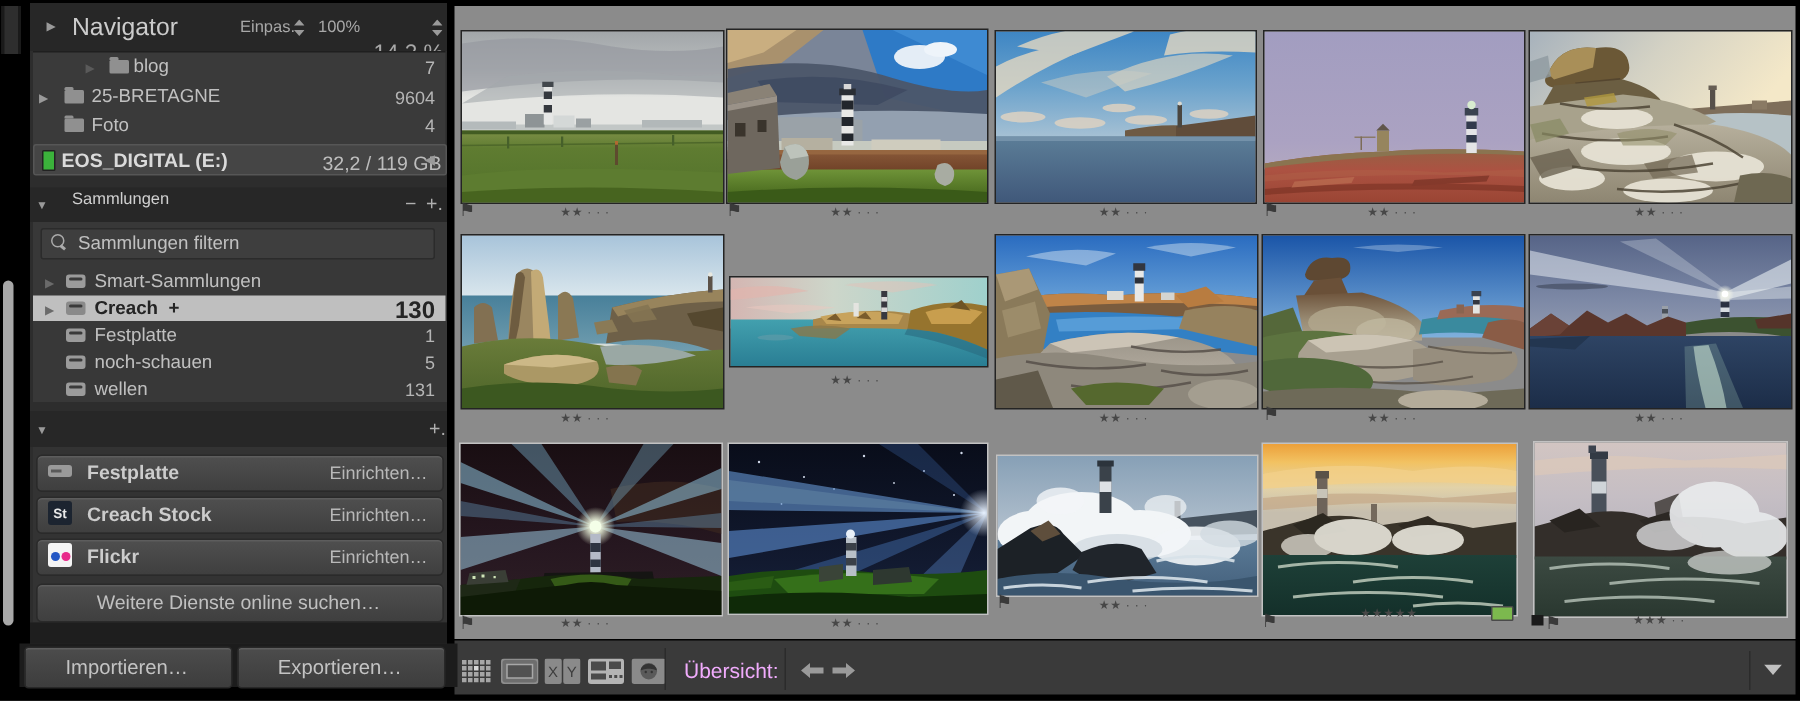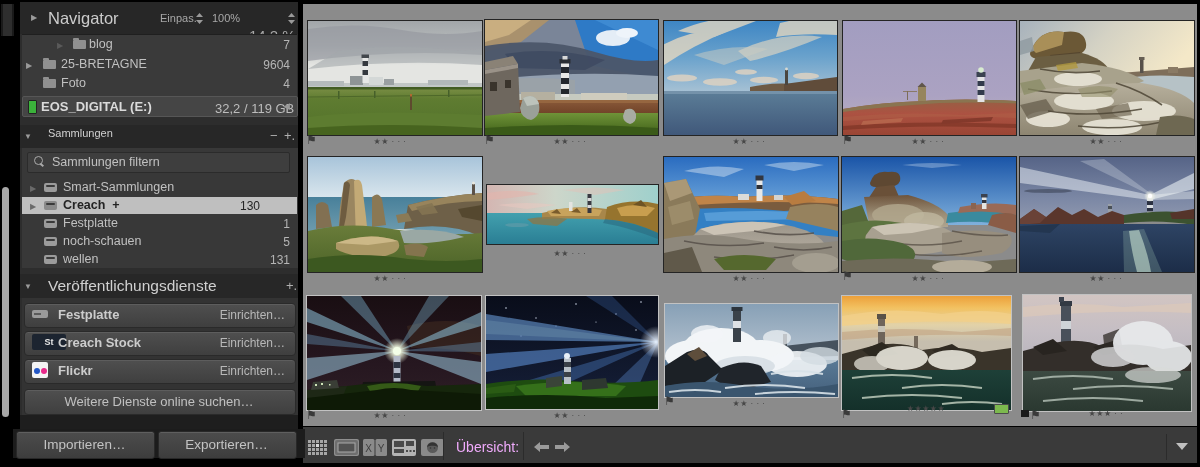--- a/index.html
+++ b/index.html
@@ -78,49 +78,48 @@
   <div class="abs txt" style="left:52px;top:155px;">Sammlungen filtern</div>
 
   <div class="abs tri" style="left:30px;top:184px;color:#6a6a6a;">▶</div>
   <div class="colicon" style="left:44px;top:183px;"></div>
   <div class="abs txt" style="left:63px;top:180px;">Smart-Sammlungen</div>
 
   <div class="abs" style="left:22px;top:197px;width:275px;height:17px;background:#bfbfbf;"></div>
   <div class="abs tri" style="left:30px;top:202px;color:#6a6a6a;">▶</div>
   <div class="colicon" style="left:44px;top:201px;background:#8a8a8a;"></div>
   <div class="abs" style="left:63px;top:198px;font-size:12.5px;font-weight:bold;color:#242424;">Creach&nbsp; +</div>
-  <div class="abs" style="left:240px;top:199px;width:50px;font-size:12px;font-weight:normal;color:#242424;">130</div>
+  <div class="abs" style="left:240px;top:199px;width:50px;font-size:16px;font-weight:bold;color:#242424;text-align:right;">130</div>
 
   <div class="abs colicon" style="left:44px;top:219px;"></div>
   <div class="abs txt" style="left:63px;top:216px;">Festplatte</div>
   <div class="abs cnt" style="left:240px;top:217px;width:50px;">1</div>
 
   <div class="abs colicon" style="left:44px;top:237px;"></div>
   <div class="abs txt" style="left:63px;top:234px;">noch-schauen</div>
   <div class="abs cnt" style="left:240px;top:235px;width:50px;">5</div>
 
   <div class="abs colicon" style="left:44px;top:255px;"></div>
   <div class="abs txt" style="left:63px;top:252px;">wellen</div>
   <div class="abs cnt" style="left:240px;top:253px;width:50px;">131</div>
 
   <div class="abs" style="left:20px;top:274px;width:278px;height:24px;background:#272727;"></div>
   <div class="abs tri" style="left:24px;top:282px;">▼</div>
-  <div class="abs" style="left:48px;top:277px;font-size:15.5px;color:#d0d0d0;">Veröffentlichungsdienste</div>
   <div class="abs" style="left:286px;top:278px;font-size:13px;color:#b0b0b0;">+.</div>
 
   <div class="abs" style="left:22px;top:298px;width:276px;height:117px;background:#333333;"></div>
 
   <div class="abs svcbtn" style="left:24px;top:303px;width:270px;height:23px;"></div>
   <div class="abs" style="left:32px;top:310px;width:16px;height:8px;background:#9a9a9a;border-radius:2px;"></div>
   <div class="abs" style="left:34px;top:313px;width:7px;height:2px;background:#5a5a5a;"></div>
   <div class="abs" style="left:58px;top:307px;font-size:13px;font-weight:bold;color:#cccccc;">Festplatte</div>
   <div class="abs" style="left:200px;top:308px;width:85px;font-size:12px;color:#b8b8b8;text-align:right;">Einrichten…</div>
 
   <div class="abs svcbtn" style="left:24px;top:331px;width:270px;height:23px;"></div>
-  <div class="abs" style="left:32px;top:334px;width:34px;height:16px;background:#1c2430;border-radius:2px;color:#e8e8e8;font-size:9px;font-weight:bold;text-align:center;line-height:16px;">St</div>
+  <div class="abs" style="left:32px;top:334px;width:16px;height:16px;background:#1c2430;border-radius:2px;color:#e8e8e8;font-size:9px;font-weight:bold;text-align:center;line-height:16px;">St</div>
   <div class="abs" style="left:58px;top:335px;font-size:13px;font-weight:bold;color:#cccccc;">Creach Stock</div>
   <div class="abs" style="left:200px;top:336px;width:85px;font-size:12px;color:#b8b8b8;text-align:right;">Einrichten…</div>
 
   <div class="abs svcbtn" style="left:24px;top:359px;width:270px;height:23px;"></div>
   <div class="abs" style="left:32px;top:362px;width:16px;height:16px;background:#f4f4f4;border-radius:2px;"></div>
   <div class="abs" style="left:34px;top:368px;width:6px;height:6px;background:#2457c5;border-radius:50%;"></div>
   <div class="abs" style="left:41px;top:368px;width:6px;height:6px;background:#e82a8a;border-radius:50%;"></div>
   <div class="abs" style="left:58px;top:363px;font-size:13px;font-weight:bold;color:#cccccc;">Flickr</div>
   <div class="abs" style="left:200px;top:364px;width:85px;font-size:12px;color:#b8b8b8;text-align:right;">Einrichten…</div>
 

